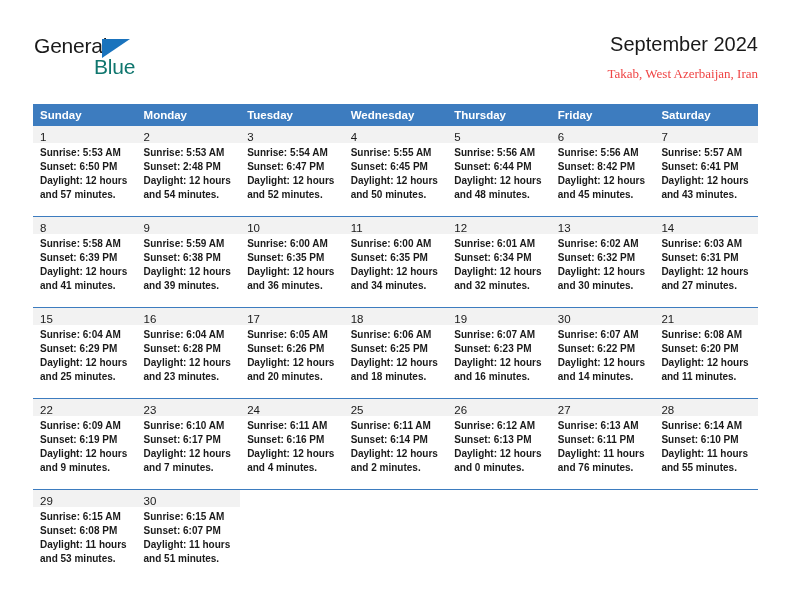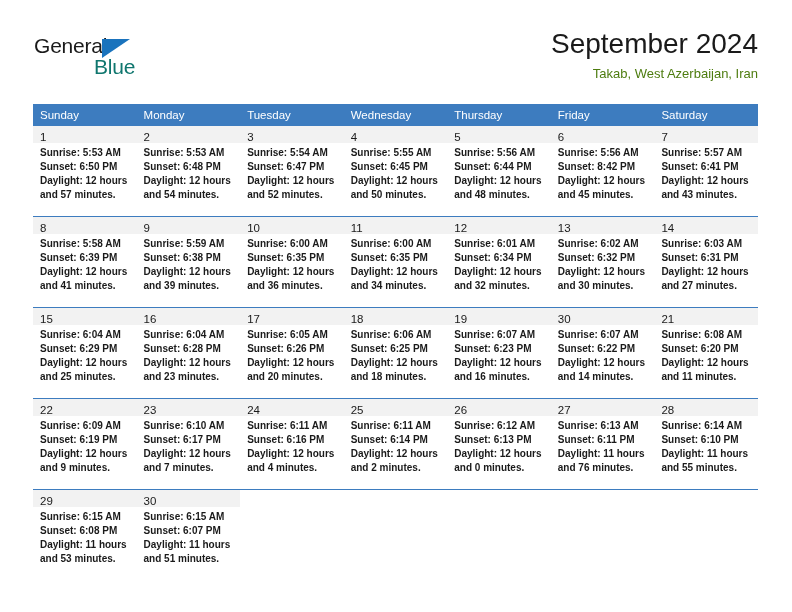--- a/index.html
+++ b/index.html
@@ -63,49 +63,50 @@
     color: #0f766e;
     font-family: "Liberation Sans", sans-serif;
   }
   .title-block {
     position: absolute;
     right: 0;
     top: 0;
     text-align: right;
   }
   .cal-title {
-    font-size: 28px;
+    font-size: 20px;
     font-weight: normal;
     color: #1a1a1a;
     line-height: 32px;
     white-space: nowrap;
   }
   .cal-subtitle {
     font-size: 13px;
     font-weight: normal;
-    color: #4d7c0f;
+    color: #ef4444;
     line-height: 20px;
     margin-top: 4px;
     white-space: nowrap;
+    font-family: Liberation Serif, serif;
   }
 
   
   .calendar {
     position: absolute;
     left: 33px;
     top: 104px;
     width: 725px;
     border-collapse: collapse;
     table-layout: fixed;
   }
   .calendar th {
     background: #3d7cbf;
     color: #ffffff;
     font-size: 11.5px;
-    font-weight: normal;
+    font-weight: bold;
     text-align: left;
     padding: 4px 0 5px 7px;
     height: 13px;
     border: none;
     margin-top: 15px;
   }
   .calendar td {
     vertical-align: top;
     padding: 0;
     border: none;
@@ -191,21 +192,21 @@
             <div>Daylight: 12 hours</div>
             <div>and 57 minutes.</div>
           </div>
             </div>
           </td>
         <td>
             <div class="daycell filled">
           <div class="daynum-band"><span class="daynum">2</span></div>
           <div class="daydetail">
             <div>Sunrise: 5:53 AM</div>
-            <div>Sunset: 6:48 PM</div>
+            <div>Sunset: 2:48 PM</div>
             <div>Daylight: 12 hours</div>
             <div>and 54 minutes.</div>
           </div>
             </div>
           </td>
         <td>
             <div class="daycell filled">
           <div class="daynum-band"><span class="daynum">3</span></div>
           <div class="daydetail">
             <div>Sunrise: 5:54 AM</div>

